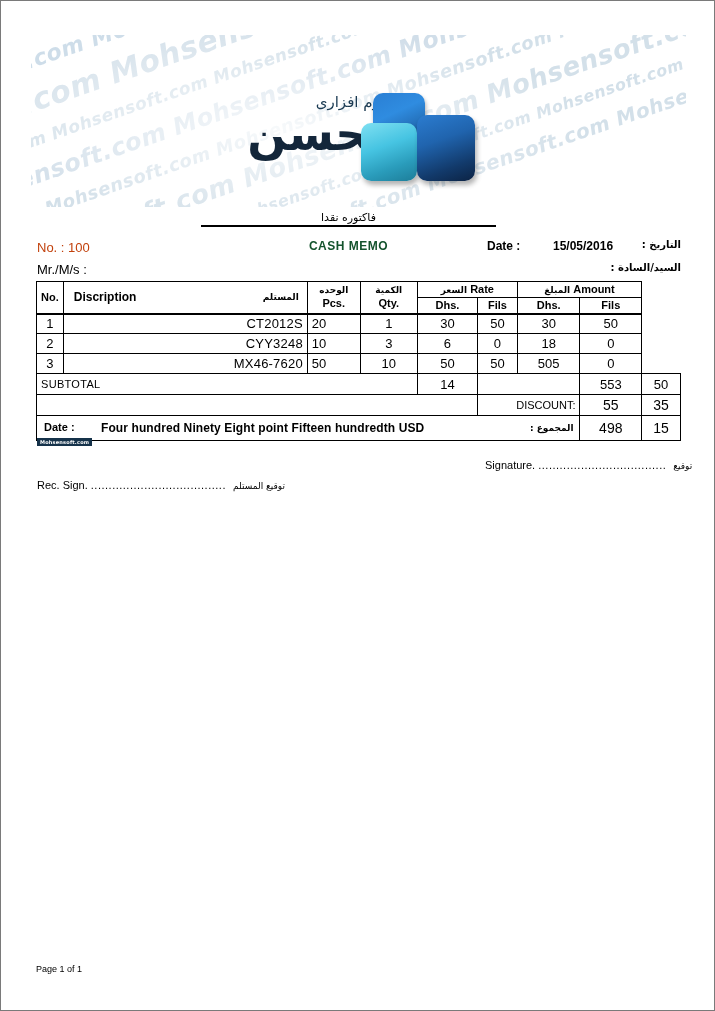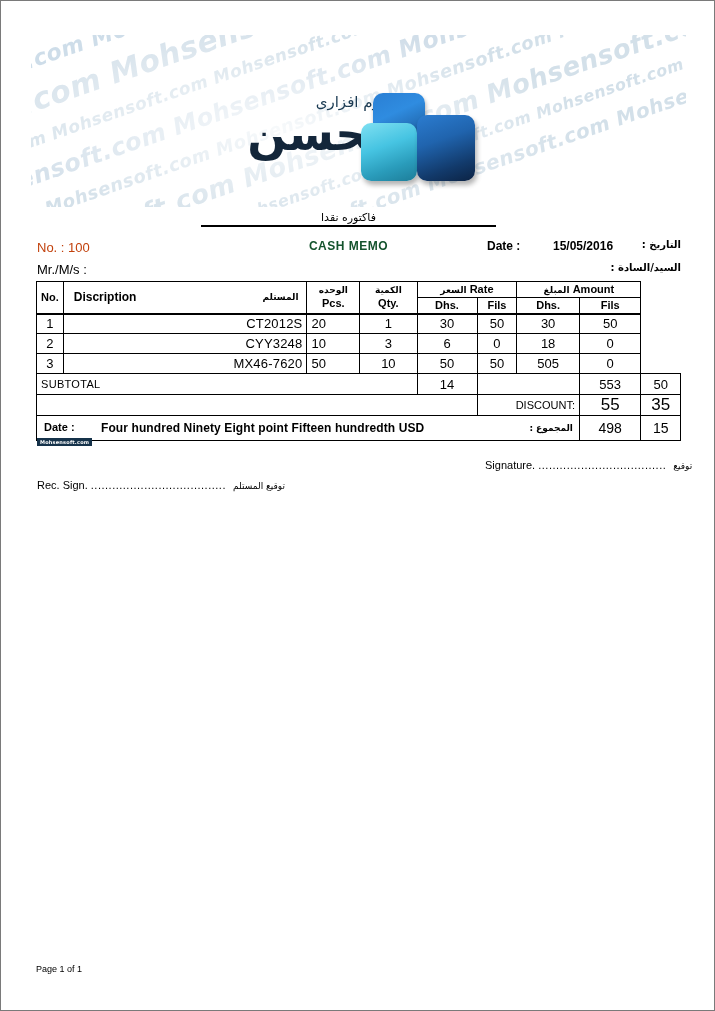--- a/index.html
+++ b/index.html
@@ -193,21 +193,21 @@
 
   tr.body-row td { height: 20px; font-size: 13px; }
   tr.body-row td.c-desc { padding-left: 6px; letter-spacing: .2px; }
 
   tr.subtotal-row td { height: 21px; font-weight: bold; border-top: 2px solid #000; }
   tr.subtotal-row td.lbl { text-align: left; padding-left: 7px; font-size: 11px; letter-spacing: .3px; }
   tr.subtotal-row td.num { font-weight: bold; font-size: 13px; }
 
   tr.discount-row td { height: 21px; }
   tr.discount-row td.disc-lbl { text-align: right; font-size: 11px; font-weight: bold; padding-right: 5px; }
-  tr.discount-row td.num { font-size: 17px; }
+  tr.discount-row td.num { font-size: 14px; }
 
   tr.total-row td { height: 25px; border-top: 1px solid #000; }
   tr.total-row td.tot-wrap { position: relative; padding: 0; }
   tr.total-row .tot-lbl {
     position: absolute; left: 7px; top: 5px;
     font-size: 11px; font-weight: bold;
   }
   tr.total-row .tot-words {
     display: block; text-align: left;
     font-size: 12px; font-weight: bold;

